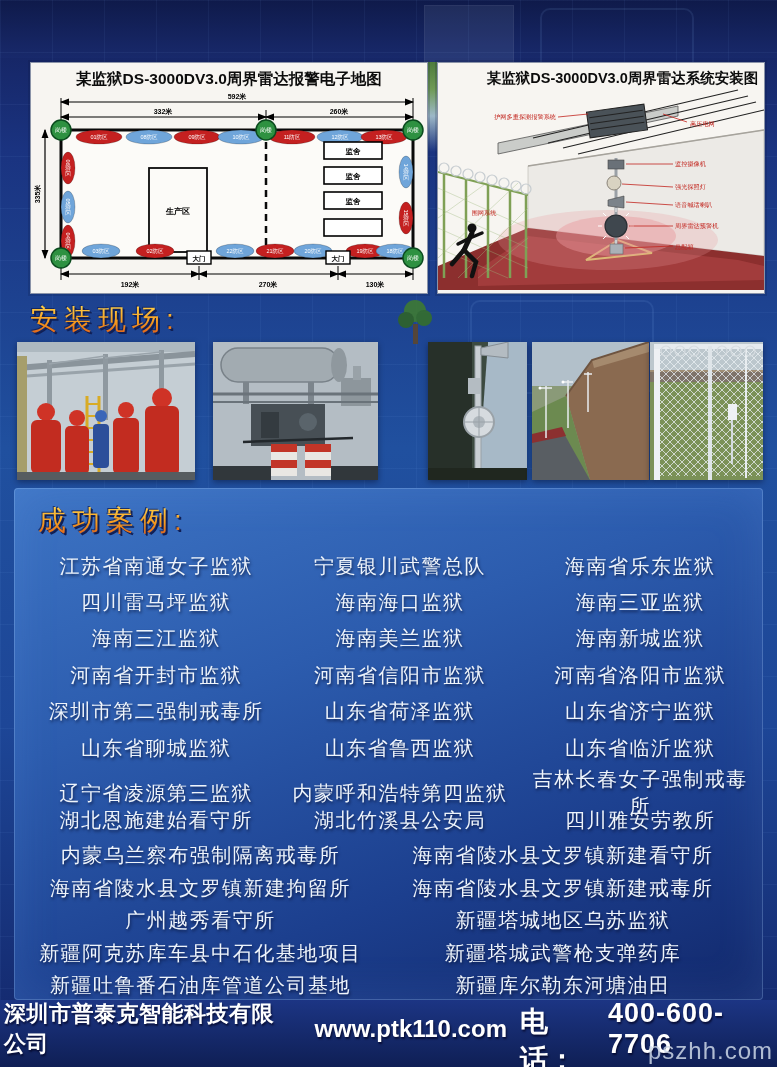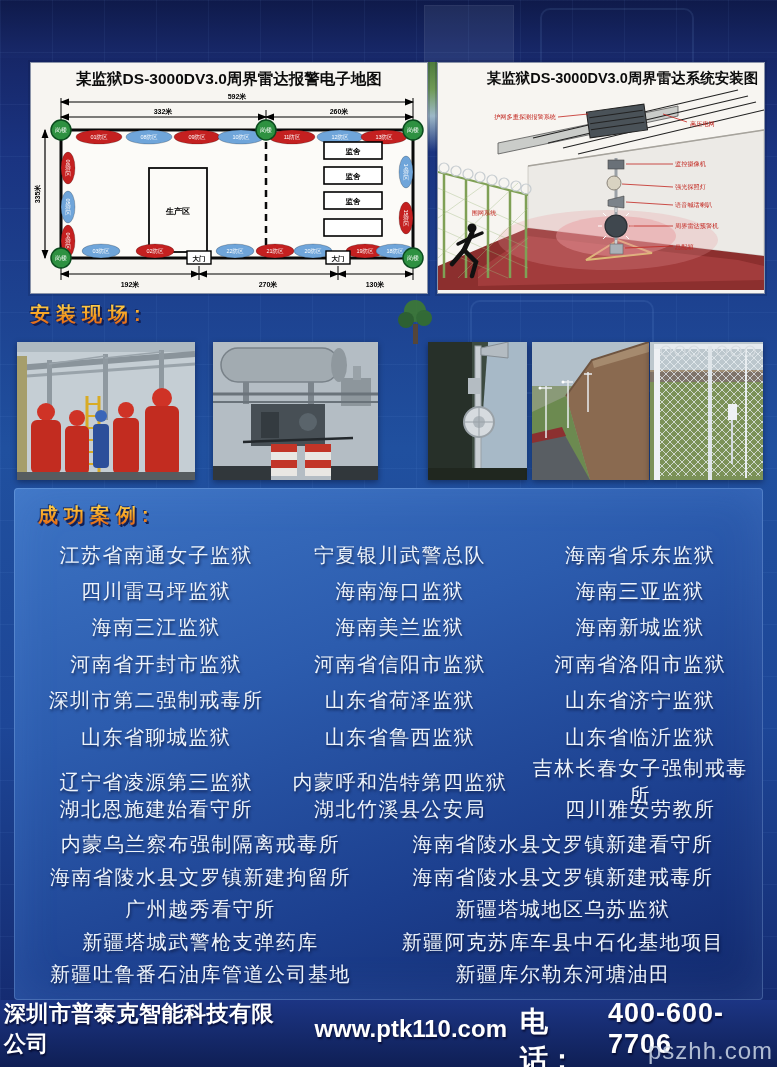--- a/index.html
+++ b/index.html
@@ -22,21 +22,21 @@
   #map-panel{left:30px;top:62px;width:396px;height:230px;}
   #install-panel{left:437px;top:62px;width:326px;height:230px;}
   .panel-title{text-align:center;font-weight:bold;color:#0c0c0c;padding-top:6px;white-space:nowrap;overflow:hidden;}
   #map-panel .panel-title{font-size:15.5px;}
   #install-panel .panel-title{font-size:14.5px;padding-left:43px;}
   .dimt{font-size:7px;fill:#000;text-anchor:middle;font-weight:bold;}
   .zonetext{font-size:5.5px;fill:#fff;text-anchor:middle;}
   .lbl{font-size:6.2px;fill:#c2251e;}
   .leader{stroke:#c2251e;stroke-width:.8;fill:none;}
   
-  .hd{position:relative;font-weight:bold;font-size:20px;letter-spacing:6px;white-space:nowrap;
+  .hd{position:relative;font-weight:normal;font-size:28px;letter-spacing:6px;white-space:nowrap;
       background:linear-gradient(180deg,#ffd24a 10%,#f59a1e 55%,#d9541a 95%);
       -webkit-background-clip:text;background-clip:text;color:transparent;
       filter:drop-shadow(2px 2px 0 #101f55) drop-shadow(-1px -1px 0 rgba(16,31,85,.75));}
   #hd-install{position:absolute;left:30px;top:301px;}
   
   .photo{position:absolute;top:342px;height:138px;box-shadow:0 2px 6px rgba(0,0,20,.4);}
   .photo svg{display:block;}
   
   .cases{position:absolute;left:14px;top:488px;width:749px;height:512px;border-radius:4px;box-sizing:border-box;
       background:linear-gradient(160deg,#3d74c4 0%,#2c5cae 35%,#1c3f8e 70%,#12286b 100%);
@@ -469,22 +469,22 @@
         </div>
         <div class="crow r2">
           <span>海南省陵水县文罗镇新建拘留所</span>
           <span>海南省陵水县文罗镇新建戒毒所</span>
         </div>
         <div class="crow r2">
           <span>广州越秀看守所</span>
           <span>新疆塔城地区乌苏监狱</span>
         </div>
         <div class="crow r2">
+          <span>新疆阿克苏库车县中石化基地项目</span>
           <span>新疆塔城武警枪支弹药库</span>
-          <span>新疆阿克苏库车县中石化基地项目</span>
         </div>
         <div class="crow r2">
           <span>新疆吐鲁番石油库管道公司基地</span>
           <span>新疆库尔勒东河塘油田</span>
         </div>
       </div>
   </div>
 
   <div class="footer">
     <span class="company">深圳市普泰克智能科技有限公司</span>

